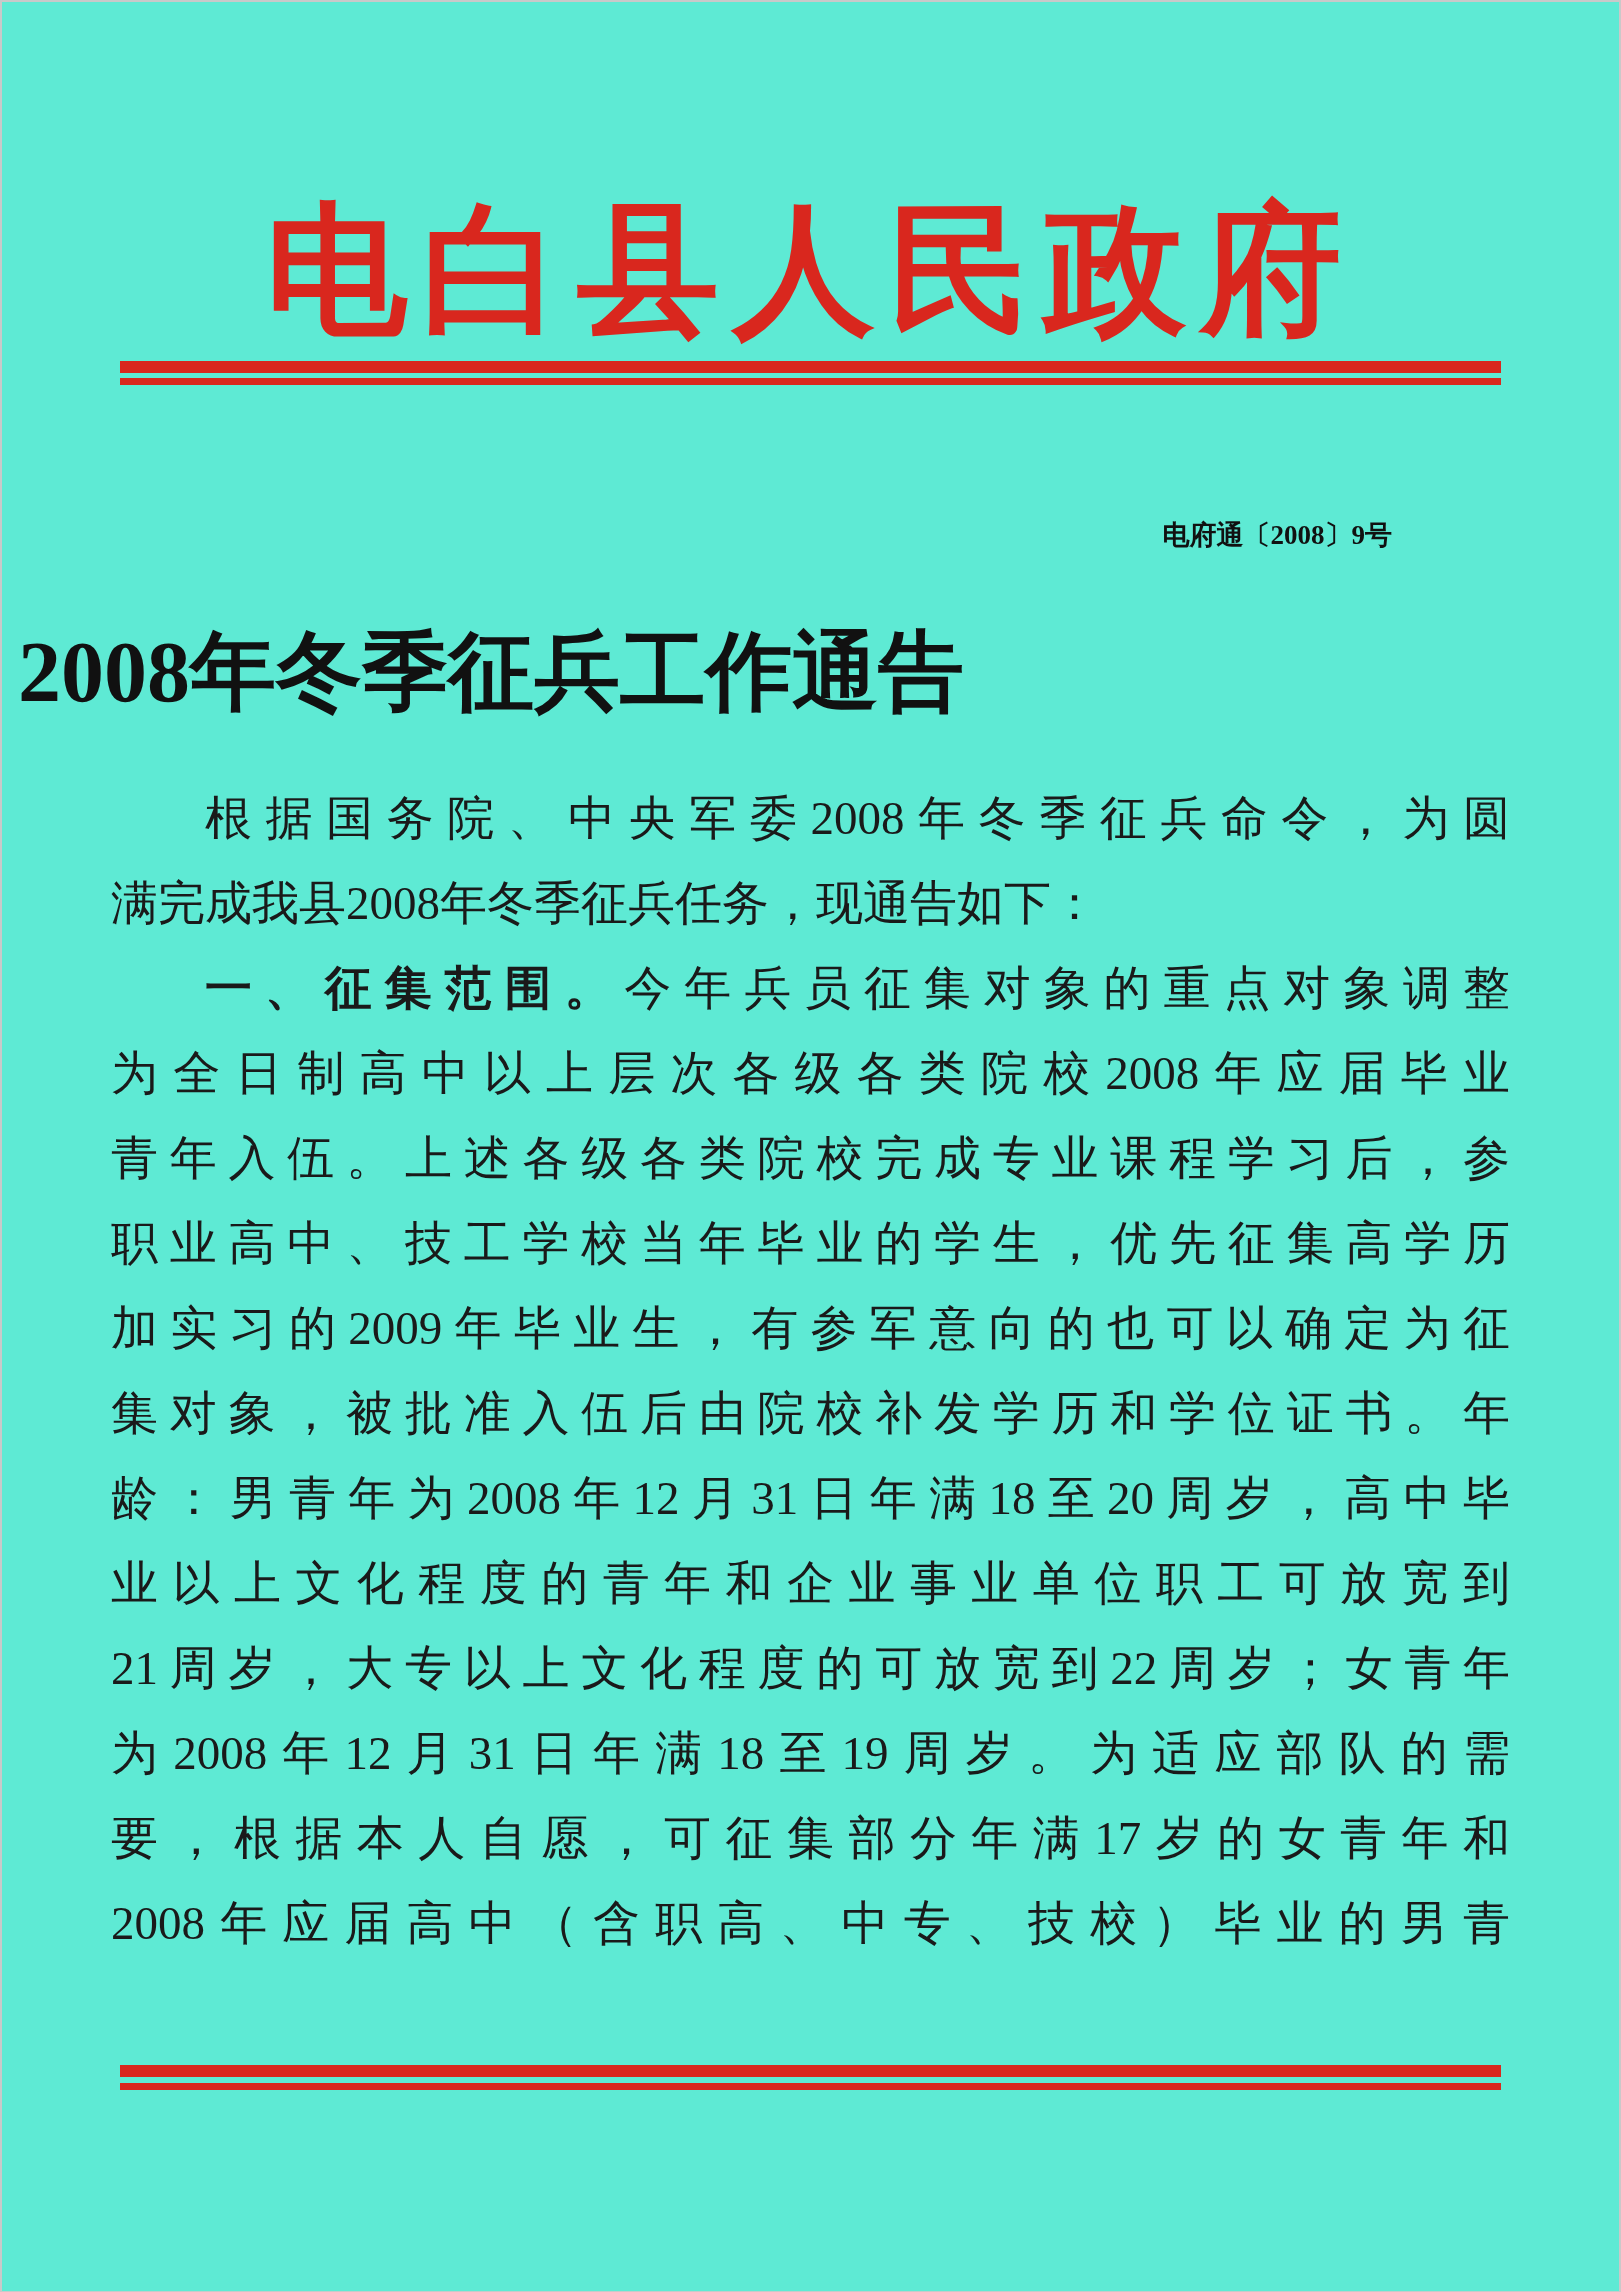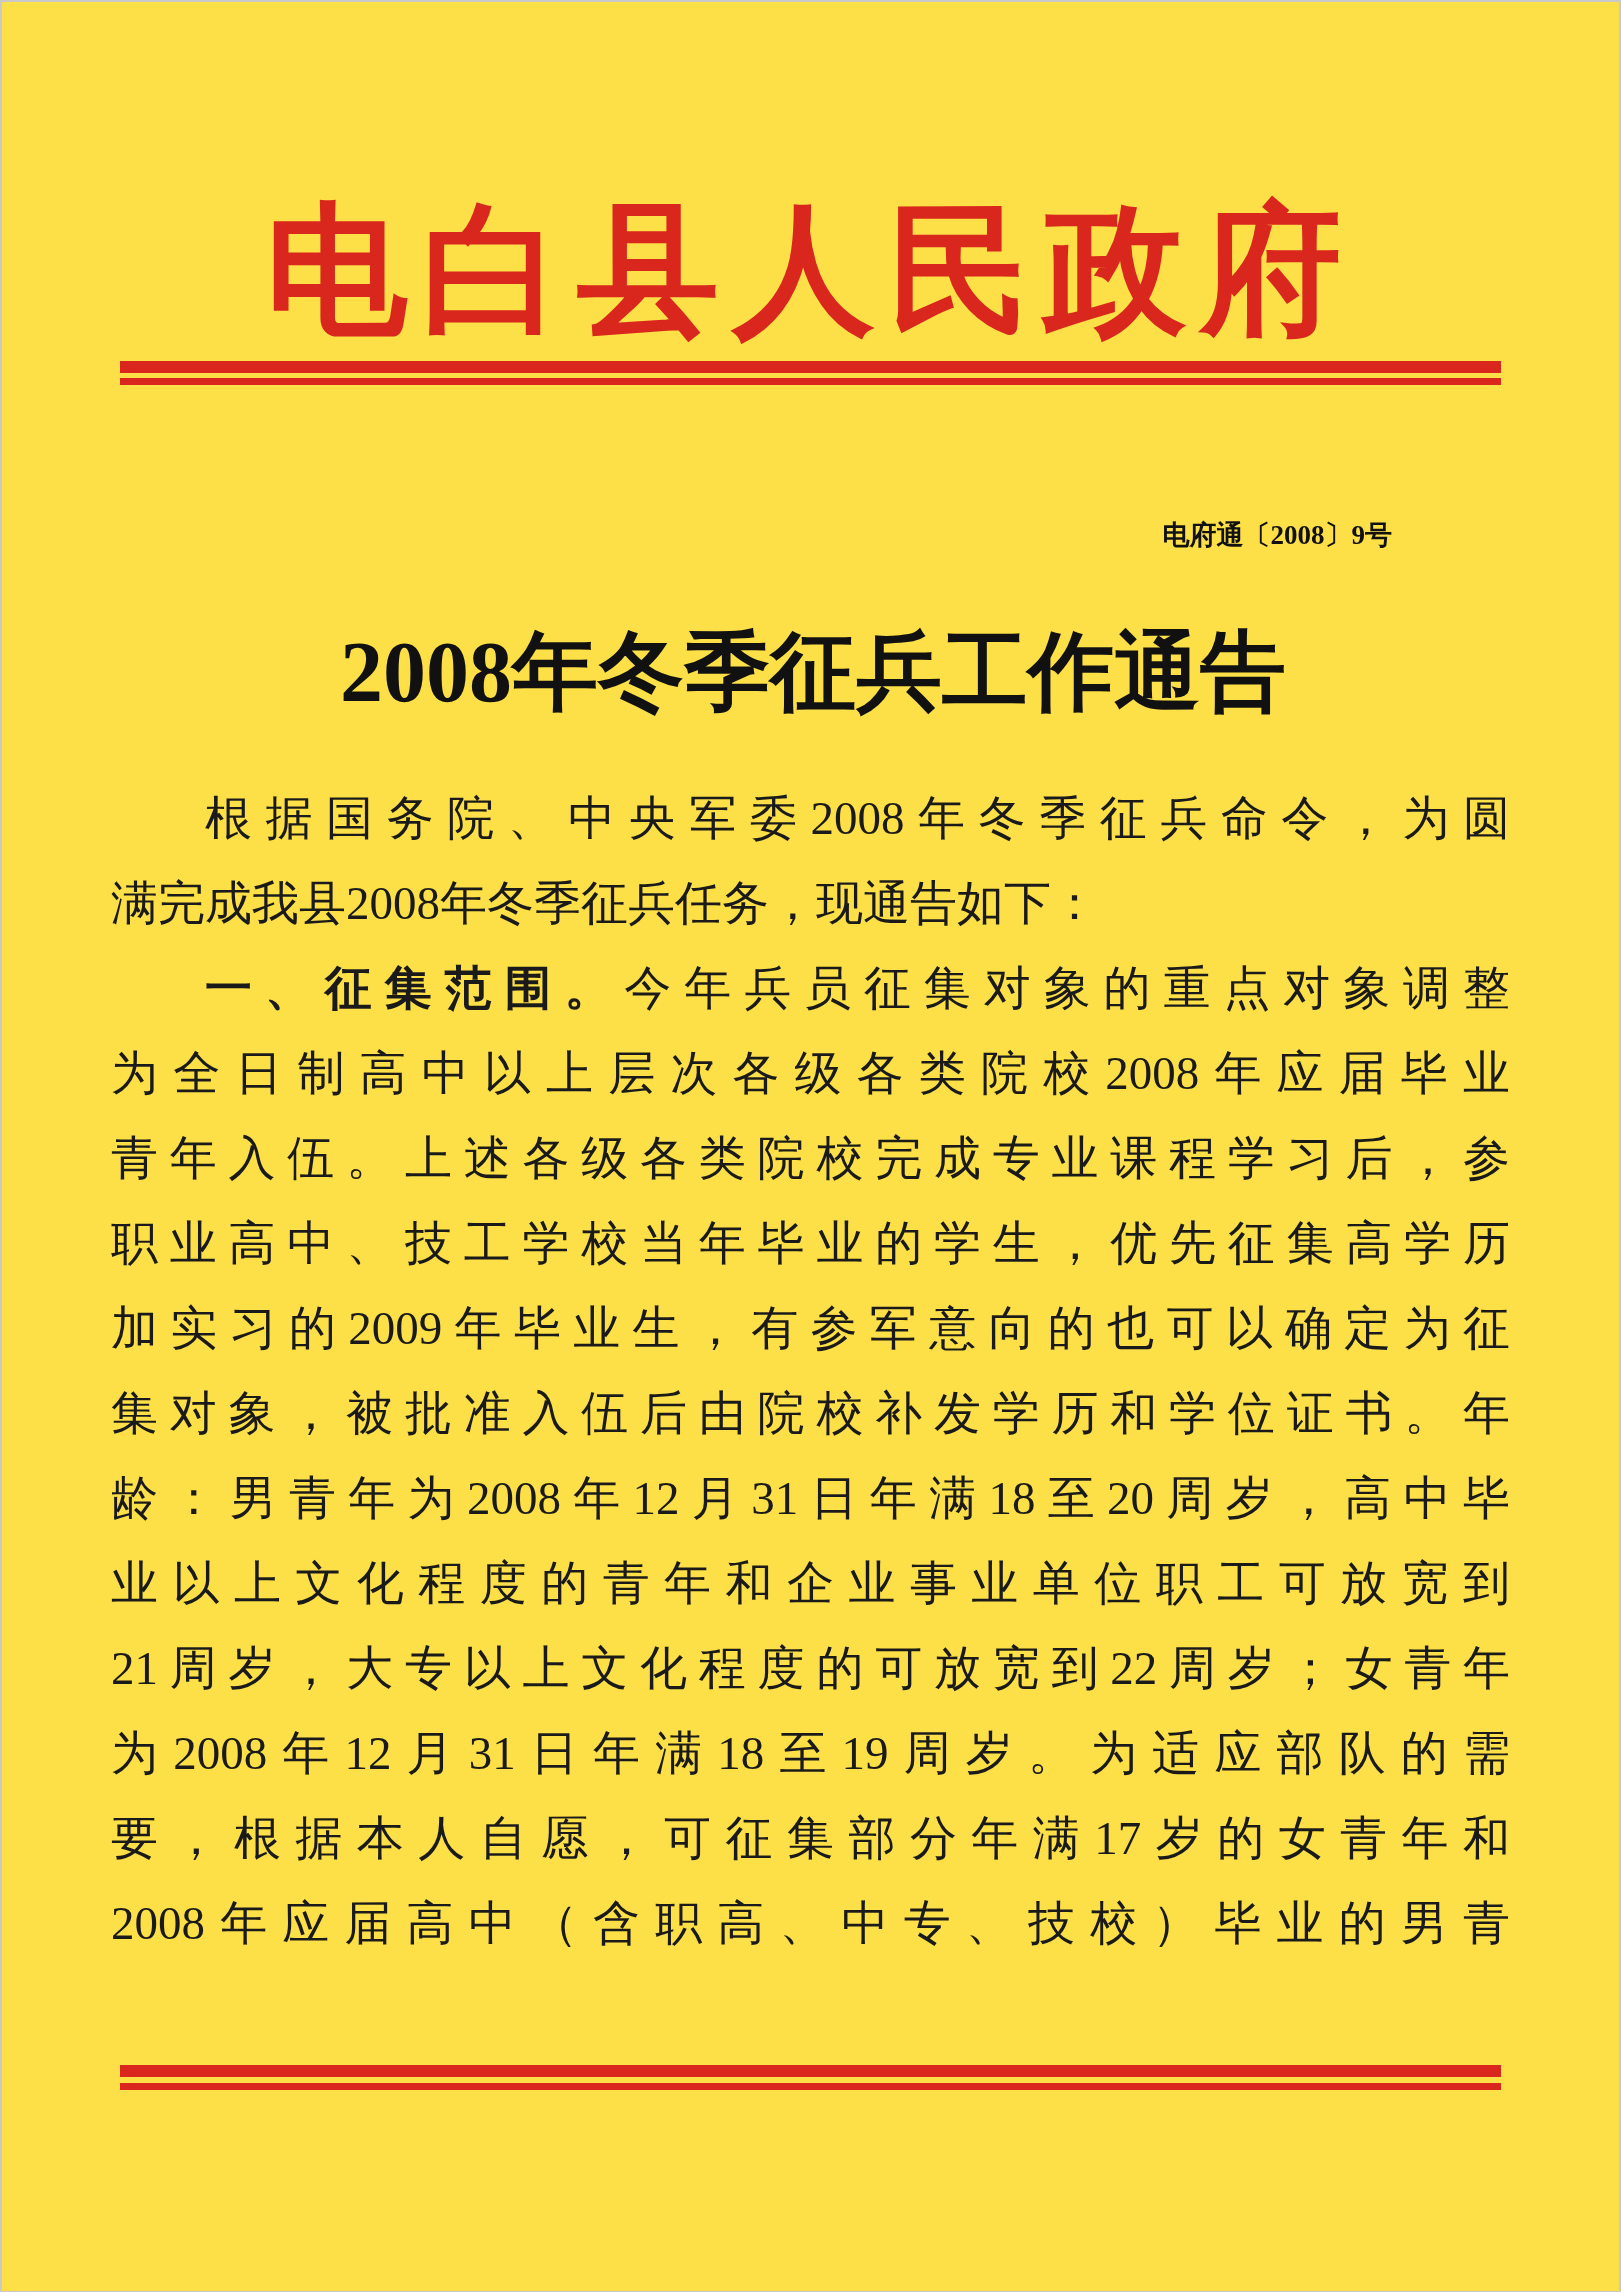--- a/index.html
+++ b/index.html
@@ -5,21 +5,21 @@
   html, body {
     margin: 0;
     padding: 0;
     background: #ffffff;
   }
   .page {
     position: relative;
     width: 1621px;
     height: 2293px;
     box-sizing: border-box;
-    background: #fde047;
+    background: #5eead4;
     border: 2px solid #c9c9c9;
     overflow: hidden;
     padding-top: 191px;
     font-family: "Liberation Serif", "DejaVu Serif", serif;
     color: #1a1a1a;
   }
   .gov-title {
     margin: 0;
     text-align: center;
     font-size: 142px;
@@ -48,22 +48,22 @@
     margin-top: 126px;
     text-align: right;
     padding-right: 227px;
     font-size: 27px;
     line-height: 49px;
     font-weight: bold;
     color: #111111;
     white-space: nowrap;
   }
   .notice-title {
-    margin: 69px 0 0 5px;
-    text-align: center;
+    margin: 69px 0 0 16px;
+    text-align: left;
     font-size: 86px;
     line-height: 86px;
     font-weight: bold;
     color: #111111;
     white-space: nowrap;
   }
   .doc-body {
     margin-top: 61px;
     padding: 0 109px;
     font-size: 47px;

